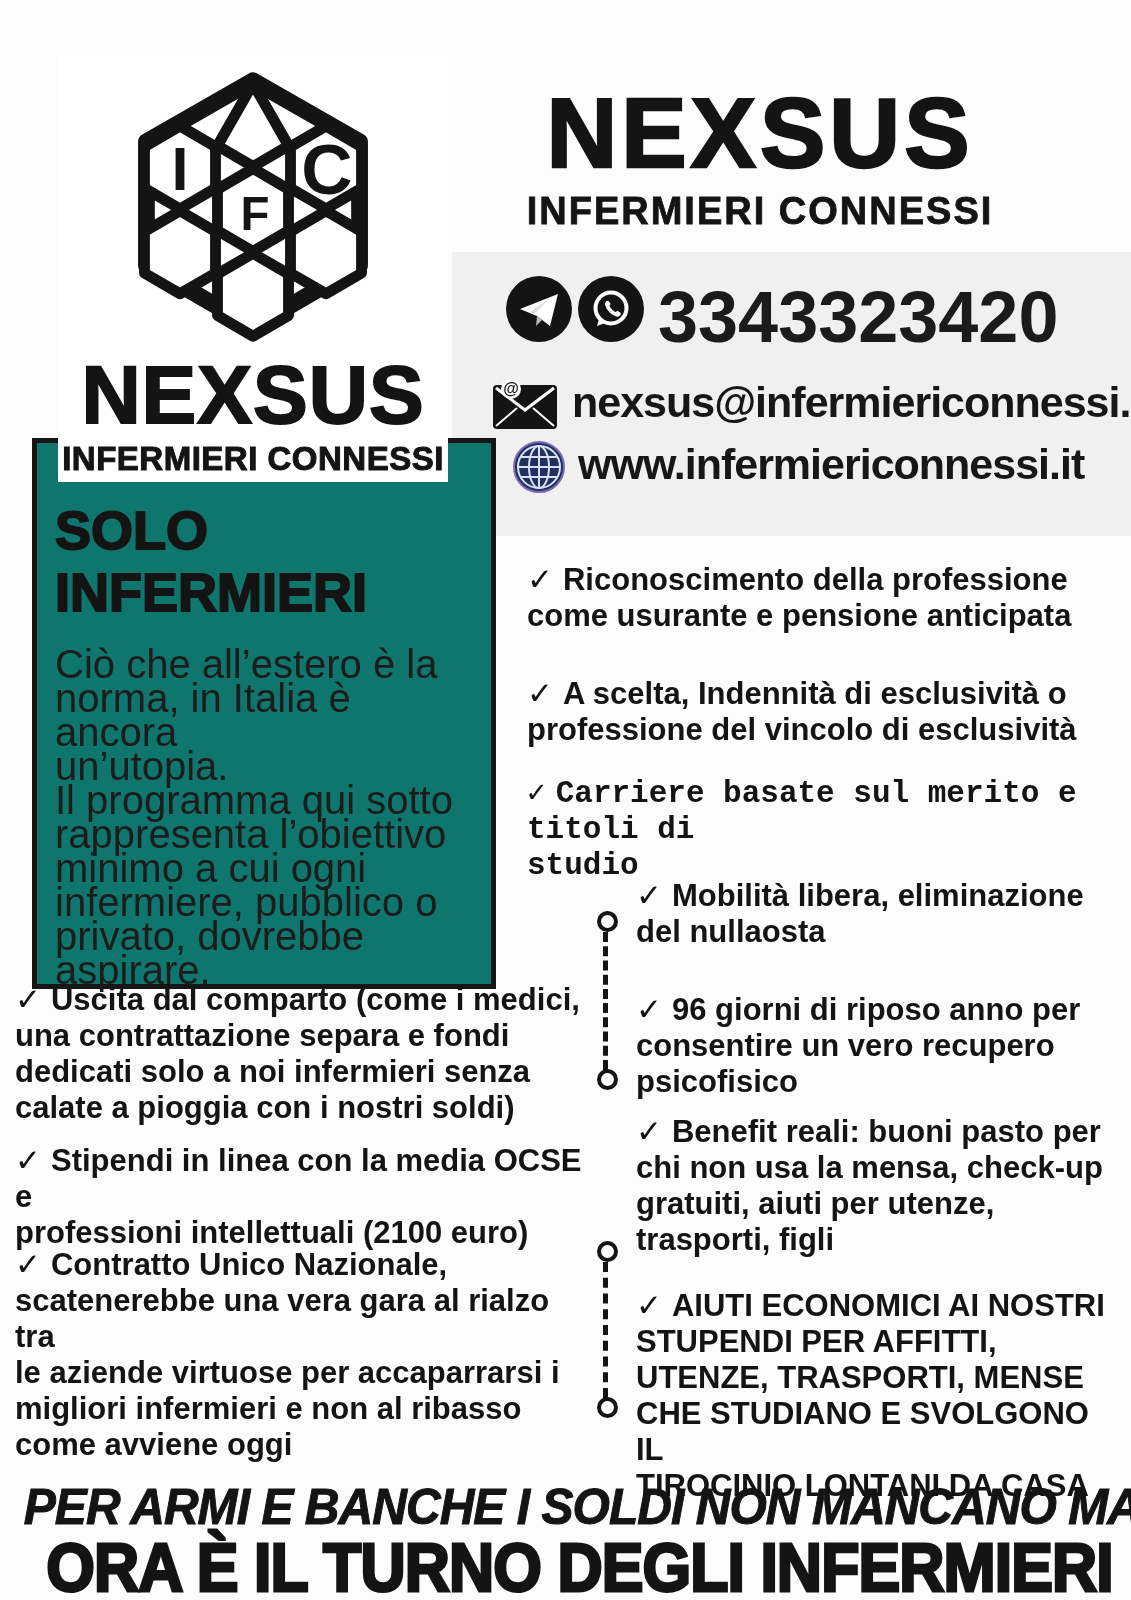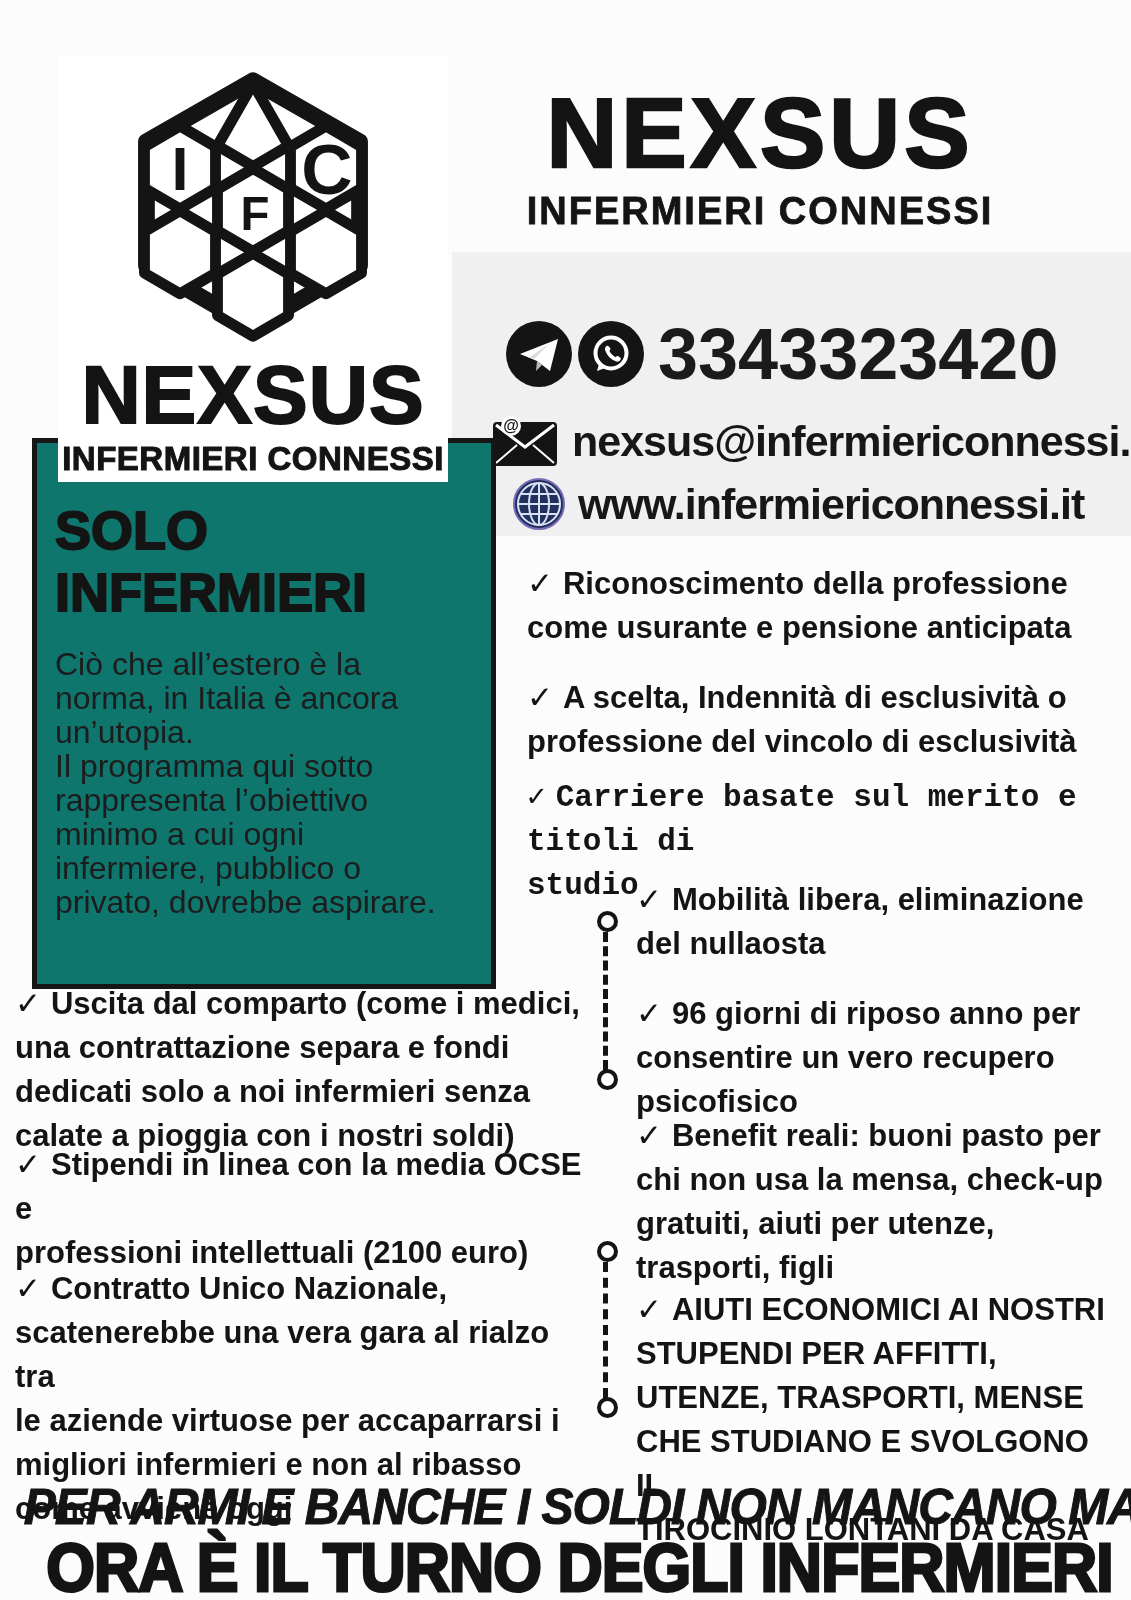--- a/index.html
+++ b/index.html
@@ -21,37 +21,37 @@
 
   
   .header-right{left:460px;top:84px;width:600px;text-align:center;z-index:1;}
   .hr-title{font-size:98px;font-weight:700;letter-spacing:4px;line-height:1;
     -webkit-text-stroke:2.5px #141414;}
   .hr-sub{font-size:38px;font-weight:700;letter-spacing:2px;margin-top:8px;
     -webkit-text-stroke:.8px #141414;}
 
   
   .contact-panel{left:452px;top:252px;width:679px;height:284px;background:#f0f0f0;z-index:0;}
-  .row{position:absolute;display:flex;align-items:center;margin-top:37px;}
+  .row{position:absolute;display:flex;align-items:flex-start;}
   .phone-row{left:54px;top:24px;gap:6px;}
   .phone-number{font-size:72px;font-weight:700;letter-spacing:0px;margin-left:8px;color:#1b1b1b;}
   .email-row{left:40px;top:126px;gap:14px;}
   .contact-text{font-size:43px;font-weight:600;letter-spacing:-1px;color:#171717;}
   .web-row{left:60px;top:188px;gap:12px;}
 
   
   .solo-box{left:32px;top:438px;width:436px;height:485px;border:5px solid #161616;background:#0f766e;z-index:2;
     padding-left:18px;padding-top:56px;box-sizing:content-box;}
   .solo-heading{font-size:54px;font-weight:700;line-height:62px;letter-spacing:0;
     -webkit-text-stroke:2px #141414;}
-  .solo-para{margin-top:24px;font-size:32px;font-weight:400;line-height:34px;color:#1c1c1c;
+  .solo-para{margin-top:24px;font-size:40px;font-weight:400;line-height:34px;color:#1c1c1c;
     white-space:pre-line;width:408px;}
 
   
-  .item{position:absolute;font-size:31px;font-weight:700;line-height:44px;color:#141414;}
+  .item{position:absolute;font-size:31px;font-weight:700;line-height:36px;color:#141414;}
   .item .check{margin-right:10px;}
   .item .t{white-space:pre-line;}
 
   
   .conn-circle{position:absolute;width:13px;height:13px;border:4px solid #141414;border-radius:50%;background:#fff;}
   .conn-line{position:absolute;width:0;border-left:5px dashed #141414;}
 
   
   .footer-italic{left:0;top:1478px;width:1131px;text-align:center;white-space:nowrap;}
   .footer-italic .inner{display:inline-block;transform:scaleX(.96);transform-origin:center;
@@ -151,21 +151,21 @@
 <div class="item" style="left:15px;top:982px;width:575px;">
   <span class="check">✓</span><span class="t">Uscita dal comparto (come i medici,
 una contrattazione separa e fondi
 dedicati solo a noi infermieri senza
 calate a pioggia con i nostri soldi)</span>
 </div>
 <div class="item" style="left:15px;top:1143px;width:575px;">
   <span class="check">✓</span><span class="t">Stipendi in linea con la media OCSE e
 professioni intellettuali (2100 euro)</span>
 </div>
-<div class="item" style="left:15px;top:1247px;width:575px;margin-top:20px;">
+<div class="item" style="left:15px;top:1247px;width:575px;">
   <span class="check">✓</span><span class="t">Contratto Unico Nazionale,
 scatenerebbe una vera gara al rialzo tra
 le aziende virtuose per accaparrarsi i
 migliori infermieri e non al ribasso
 come avviene oggi</span>
 </div>
 
 <div class="item" style="left:527px;top:562px;width:560px;">
   <span class="check">✓</span><span class="t">Riconoscimento della professione
 come usurante e pensione anticipata</span>

